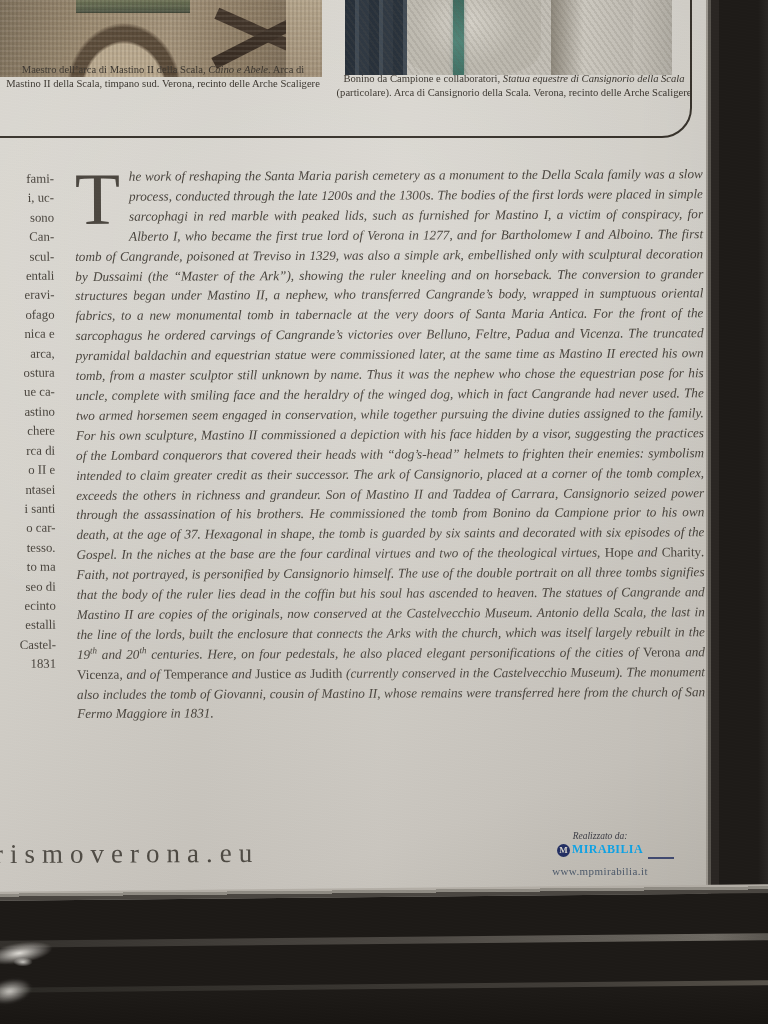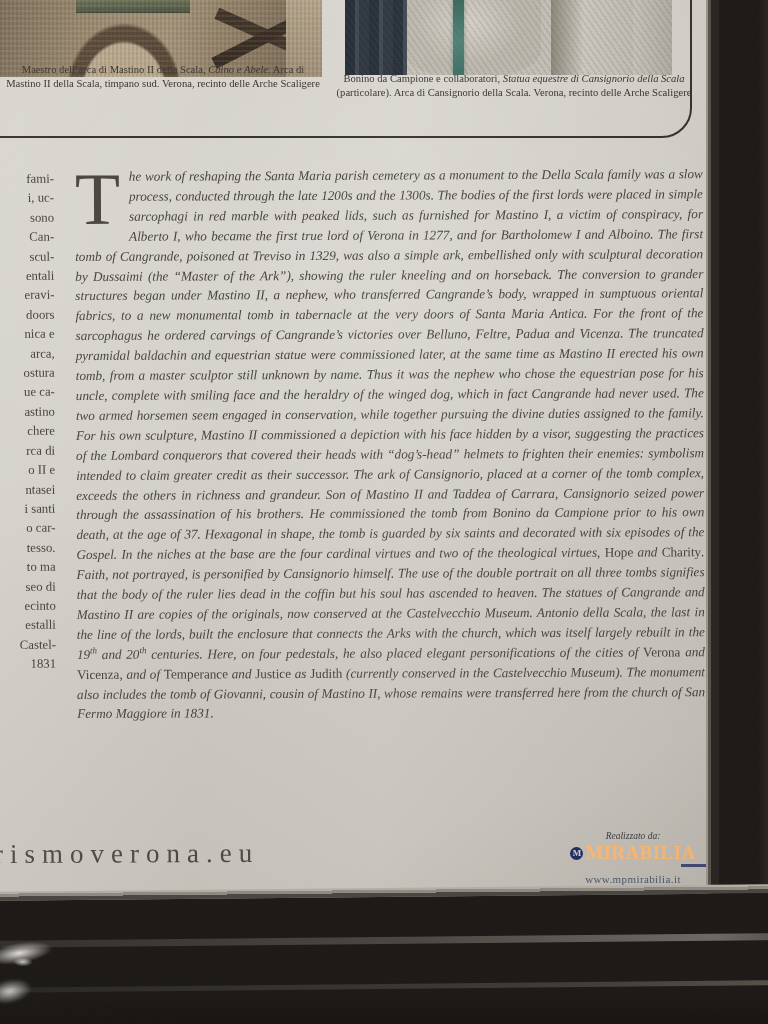--- a/index.html
+++ b/index.html
@@ -73,28 +73,28 @@
   .body-text .seg-sup{vertical-align:super;font-size:68%;line-height:0;}
   .drop-cap{
     float:left;font-style:normal;font-size:74px;line-height:60px;height:60px;width:47px;
     margin:2px 7px 0 0;text-align:left;color:#4a453e;
   }
 
   
   .footer-url{
     left:-6px;top:839px;font-size:27px;letter-spacing:7px;color:#4e4a43;white-space:nowrap;
   }
-  .credit{left:553px;top:831px;width:160px;text-align:center;line-height:1.1;font-family:Liberation Serif, serif;}
+  .credit{left:520px;top:831px;width:160px;text-align:center;line-height:1.1;font-family:Liberation Serif, serif;}
   .credit-label{font-size:9.5px;font-style:italic;color:#3c3c44;}
   .logo-row{margin-top:2px;display:flex;align-items:center;justify-content:center;gap:2px;}
   .logo-circle{
     width:13px;height:13px;border-radius:50%;background:#222e63;color:#d8d5ce;
     font-size:9px;font-weight:bold;line-height:13px;text-align:center;flex:0 0 auto;
   }
-  .logo-name{font-weight:bold;font-size:19px;letter-spacing:.4px;color:#fdba74;}
+  .logo-name{font-weight:bold;font-size:12px;letter-spacing:.4px;color:#0ea5e9;}
   .logo-tagline-bar{width:26px;height:2.5px;background:#222e63;opacity:.8;margin:0 6px 1px auto;}
   .website{font-size:11px;color:#4d5a6b;letter-spacing:.4px;margin-top:6px;}
 
   
   .frame-right{
     left:706px;top:0;width:62px;height:1024px;
     background:linear-gradient(90deg,#9a958d 0 2px,#57534d 2px 5px,#2a2623 5px 13px,#1e1b18 13px 52px,#2a2724 100%);
   }
   .frame-bottom{left:-10px;top:888px;width:788px;height:146px;}
   .fb-rot{left:0;top:0;width:788px;height:146px;transform:rotate(-0.55deg);transform-origin:50% 50%;}
@@ -144,21 +144,21 @@
 <div class="abs images-border"></div>
 
 <div class="abs italian-col tilt">
     <div>fami-</div>
     <div>i, uc-</div>
     <div>sono</div>
     <div>Can-</div>
     <div>scul-</div>
     <div>entali</div>
     <div>eravi-</div>
-    <div>doors</div>
+    <div>ofago</div>
     <div>nica e</div>
     <div>arca,</div>
     <div>ostura</div>
     <div>ue ca-</div>
     <div>astino</div>
     <div>chere</div>
     <div>rca di</div>
     <div>o II e</div>
     <div>ntasei</div>
     <div>i santi</div>

